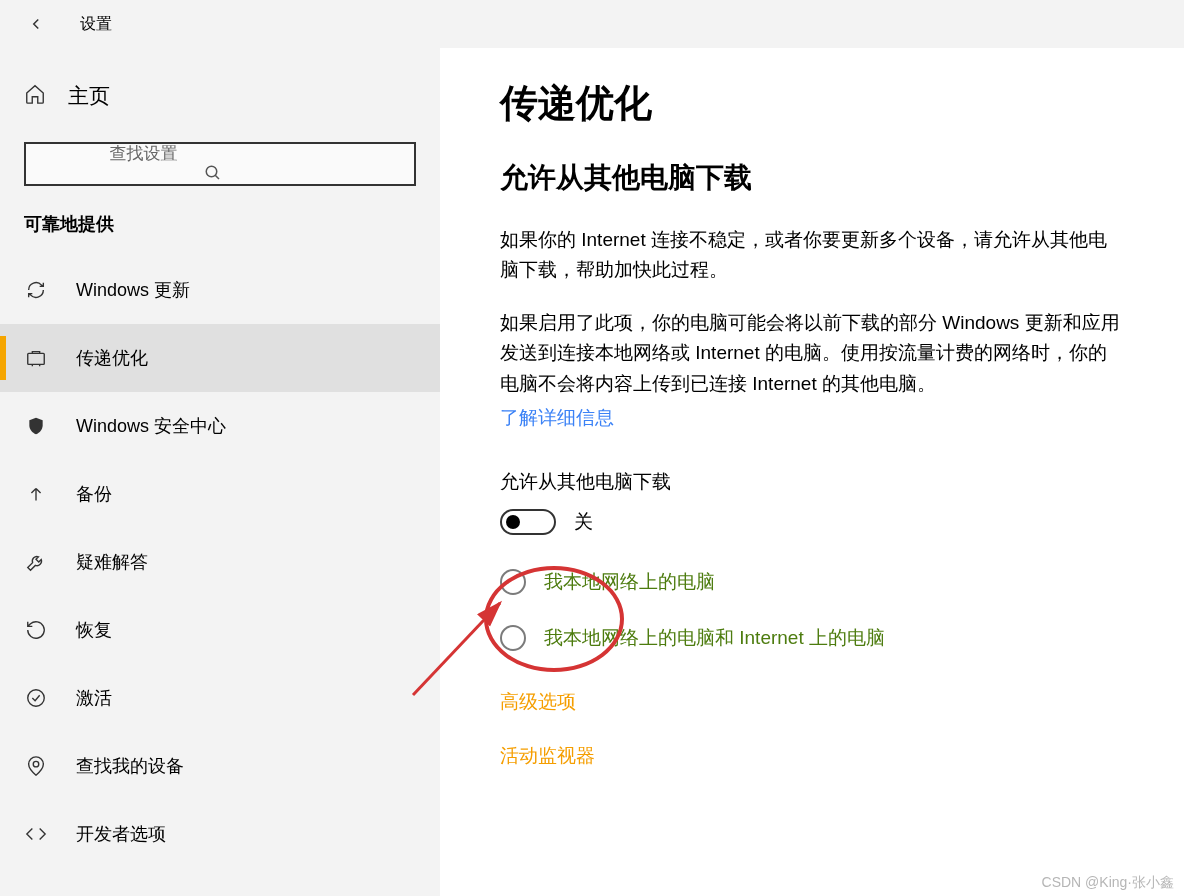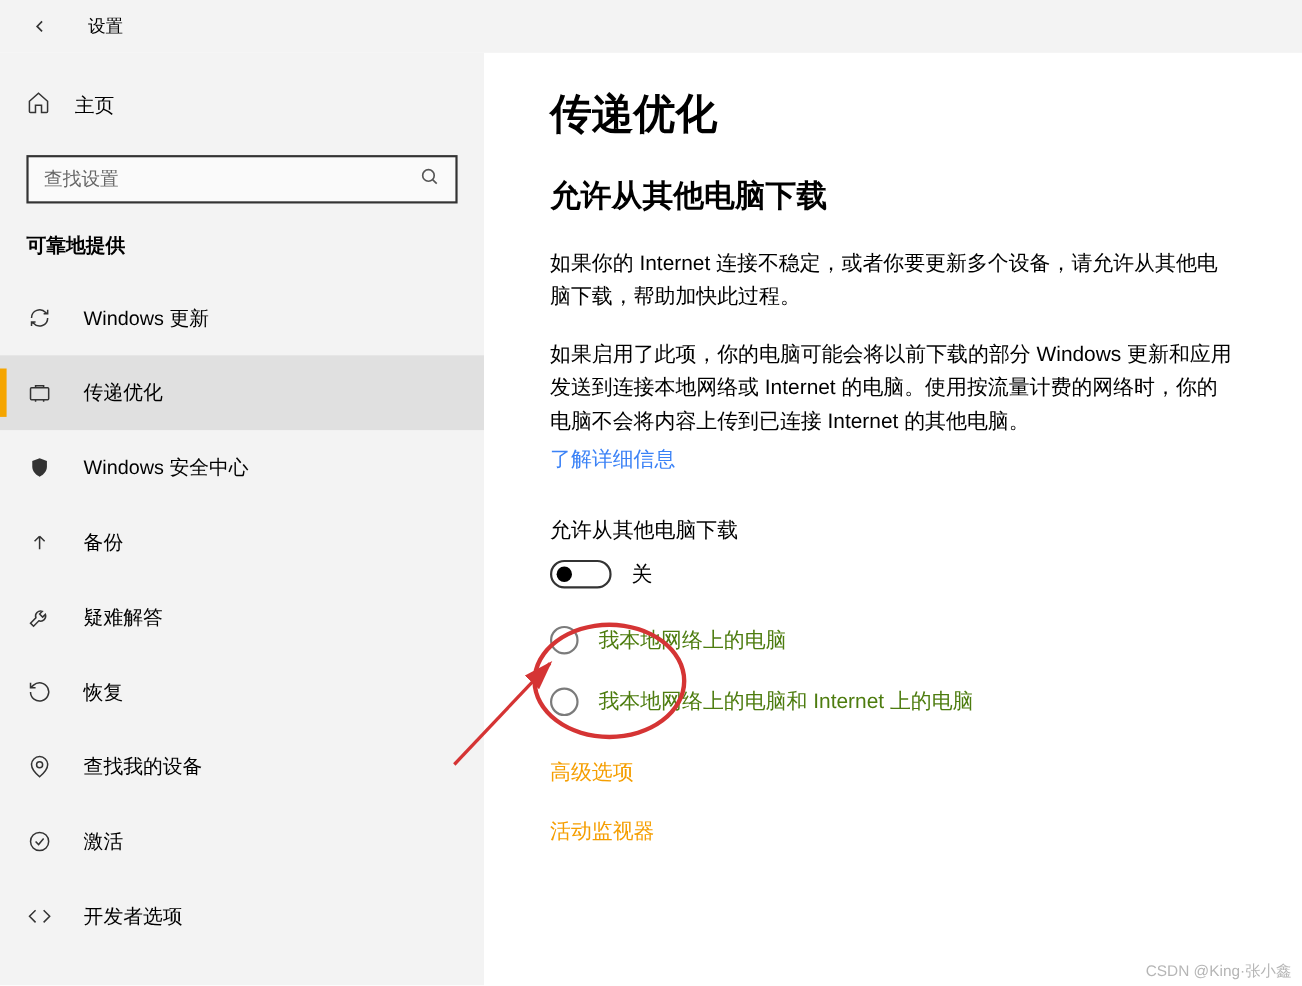--- a/index.html
+++ b/index.html
@@ -34,30 +34,31 @@
 .sidebar {
   width: 440px;
   background: #f3f3f3;
   padding: 24px 0 0 0;
 }
 .home-row {
   display: flex;
   align-items: center;
   padding: 10px 24px;
   cursor: pointer;
-  font-size: 18px;
+  font-size: 21px;
 }
 .home-row .icon { width: 24px; margin-right: 20px; }
 .search-box {
   margin: 22px 24px 26px 24px;
   border: 2px solid #333;
   display: flex;
   align-items: center;
   height: 44px;
   background: #fafafa;
+  flex-direction: column;
 }
 .search-box input {
   flex: 1;
   border: none;
   background: transparent;
   font-size: 17px;
   padding: 0 14px;
   outline: none;
 }
 .search-box input::placeholder { color: #666; }
@@ -281,34 +282,34 @@
           <span class="icon">
             <svg width="22" height="22" viewBox="0 0 24 24" fill="none" stroke="#333" stroke-width="1.5">
               <path d="M3 12a9 9 0 1 0 3-6.7L3 8M3 3v5h5"></path>
             </svg>
           </span>
           <span>恢复</span>
         </div>
         <div class="nav-item">
           <span class="icon">
             <svg width="22" height="22" viewBox="0 0 24 24" fill="none" stroke="#333" stroke-width="1.5">
+              <circle cx="12" cy="12" r="9"></circle>
+              <path d="M8 12l3 3 5-6"></path>
+            </svg>
+          </span>
+          <span>激活</span>
+        </div>
+        <div class="nav-item">
+          <span class="icon">
+            <svg width="22" height="22" viewBox="0 0 24 24" fill="none" stroke="#333" stroke-width="1.5">
               <circle cx="12" cy="10" r="3"></circle>
               <path d="M12 2a8 8 0 0 1 8 8c0 5-8 12-8 12S4 15 4 10a8 8 0 0 1 8-8z"></path>
             </svg>
           </span>
           <span>查找我的设备</span>
-        </div>
-        <div class="nav-item">
-          <span class="icon">
-            <svg width="22" height="22" viewBox="0 0 24 24" fill="none" stroke="#333" stroke-width="1.5">
-              <circle cx="12" cy="12" r="9"></circle>
-              <path d="M8 12l3 3 5-6"></path>
-            </svg>
-          </span>
-          <span>激活</span>
         </div>
         <div class="nav-item">
           <span class="icon">
             <svg width="22" height="22" viewBox="0 0 24 24" fill="none" stroke="#333" stroke-width="1.5">
               <path d="M8 6l-6 6 6 6M16 6l6 6-6 6"></path>
             </svg>
           </span>
           <span>开发者选项</span>
         </div>
       </div>

